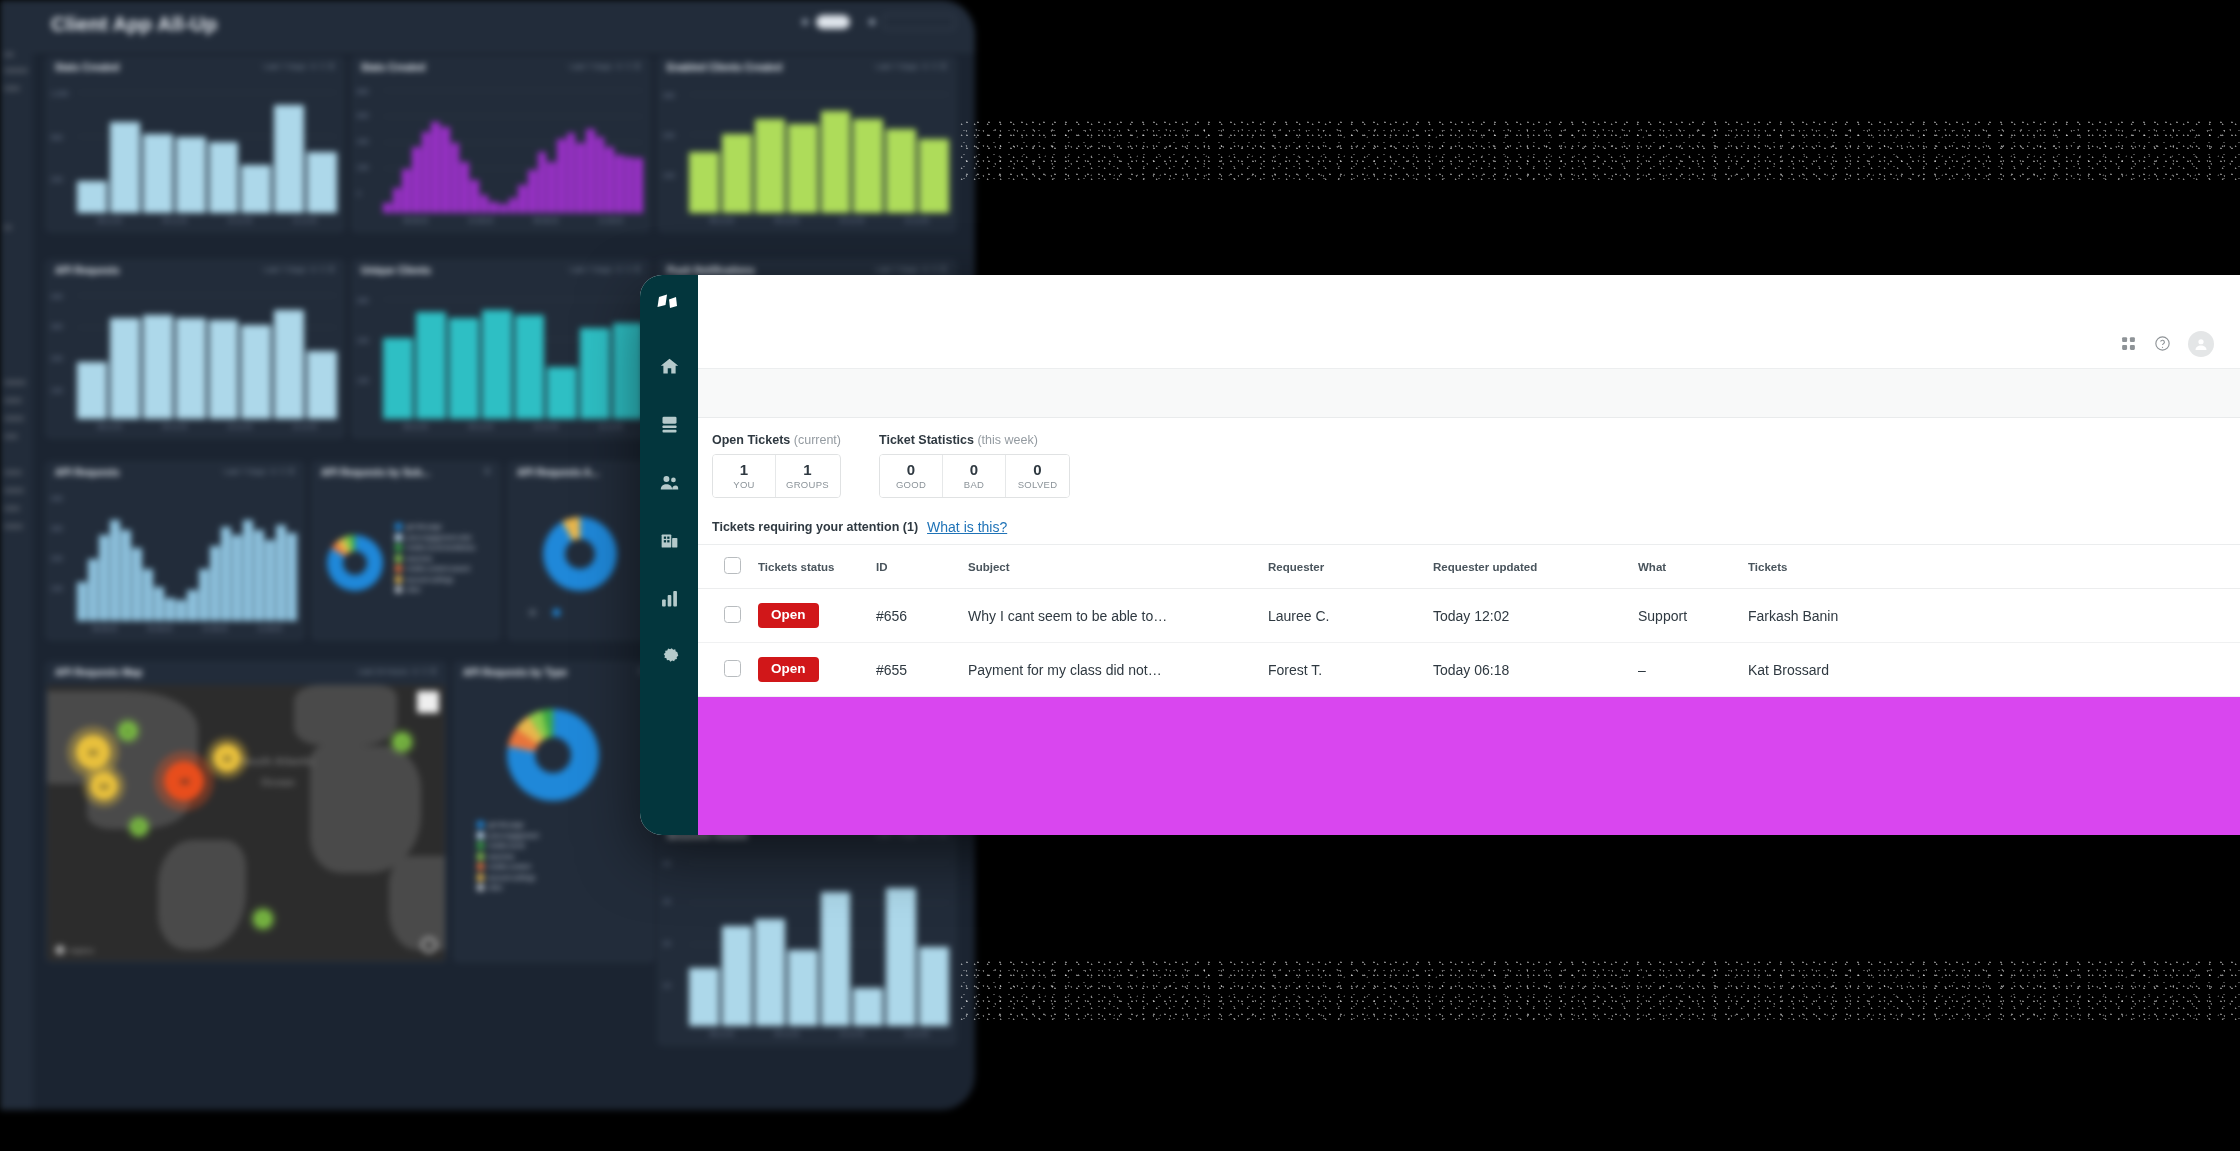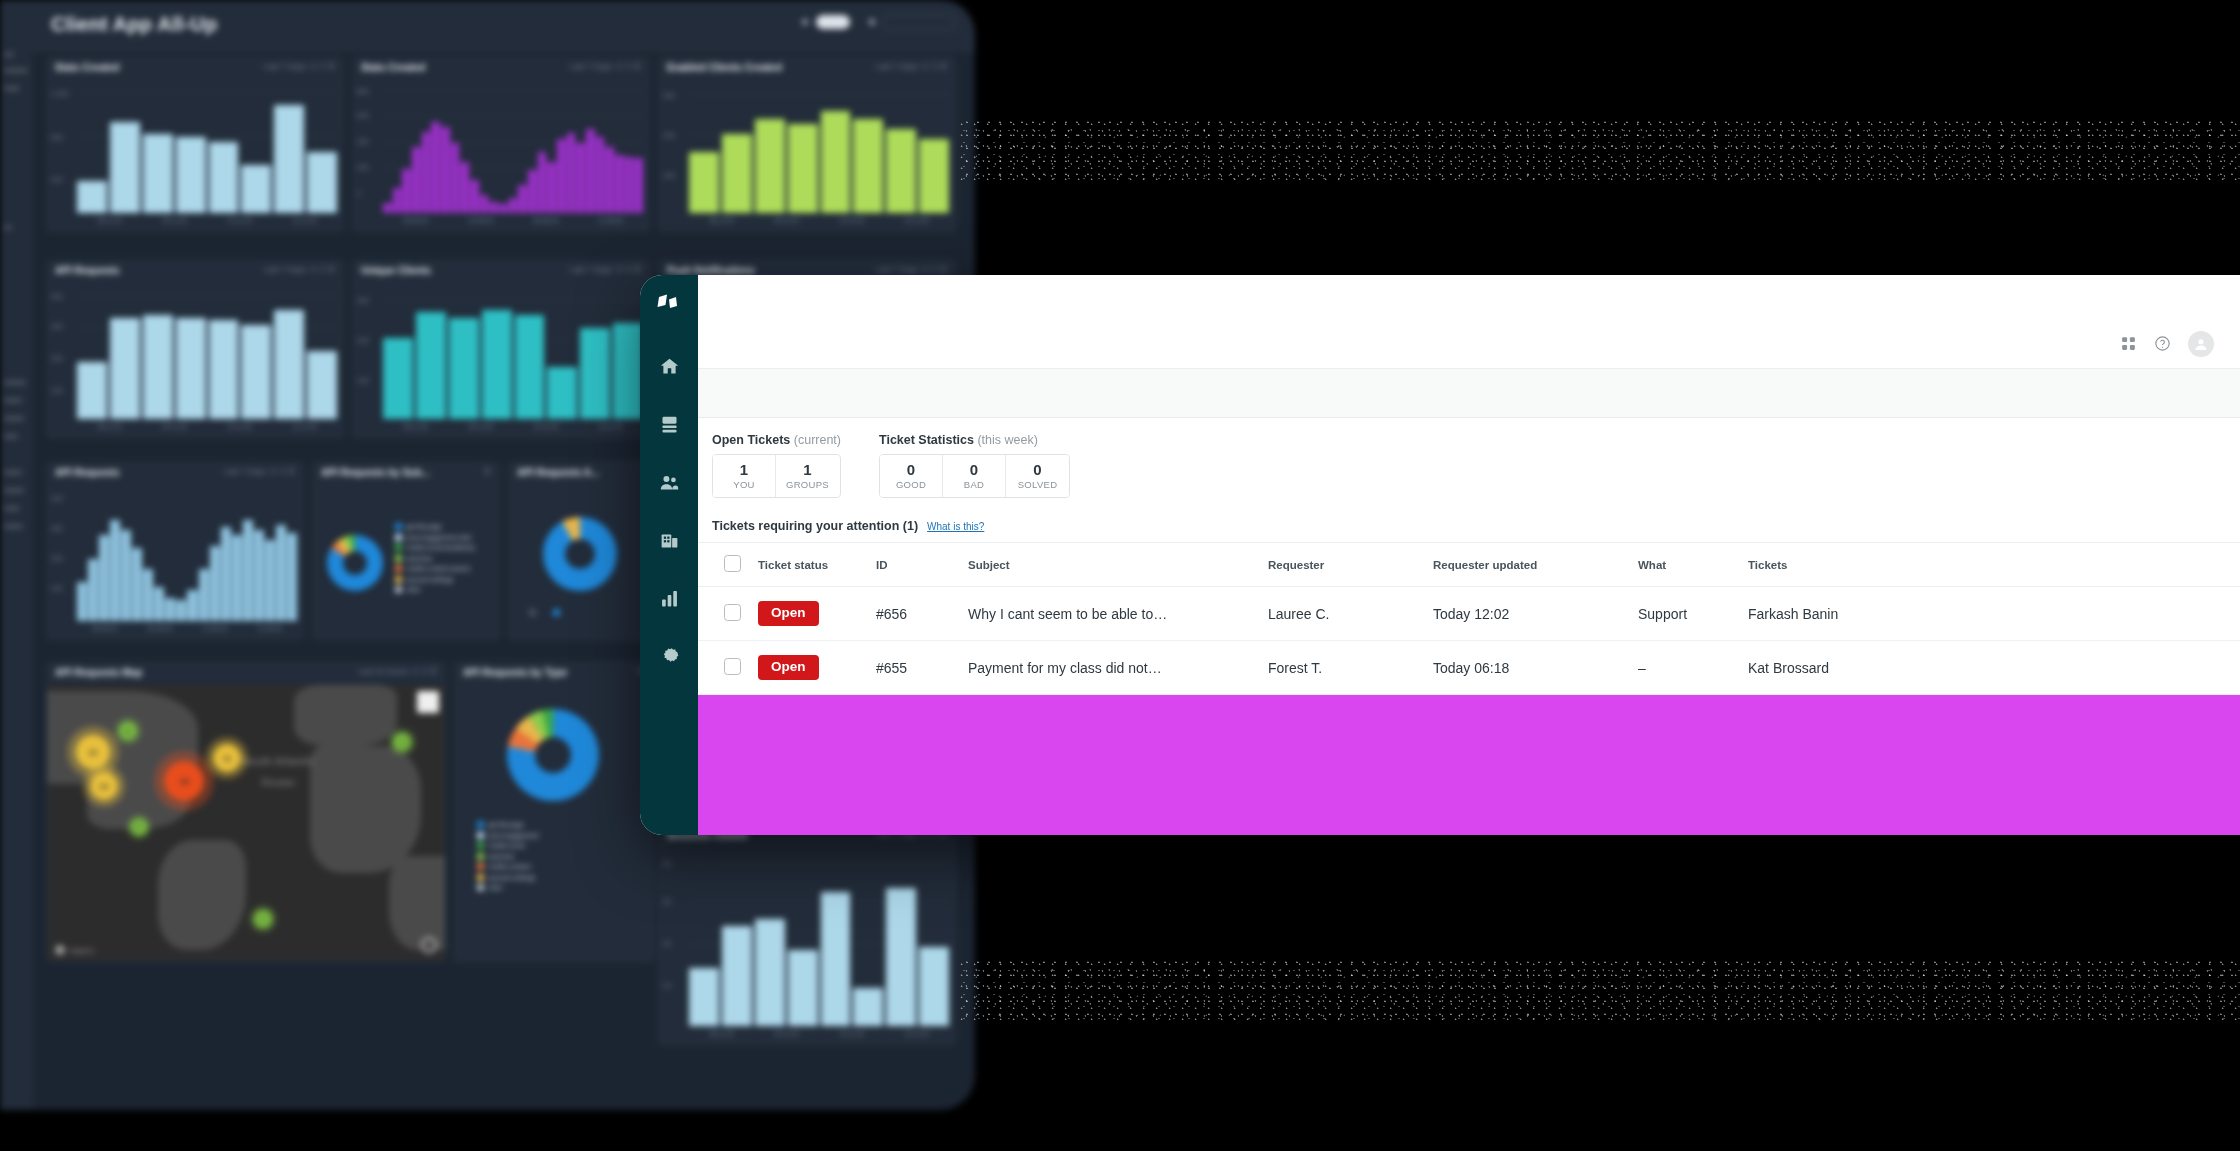--- a/index.html
+++ b/index.html
@@ -145,21 +145,21 @@
     width: 63px; padding: 6px 0 7px 0; text-align: center; background: #fff;
     border-right: 1px solid #e6e8e9; cursor: pointer;
   }
   .stat-box:last-child { border-right: none; }
   .stat-num { font-size: 15px; font-weight: bold; color: #2f3941; line-height: 1.15; }
   .stat-cap { font-size: 9.5px; color: #8b9399; letter-spacing: .3px; margin-top: 1px; }
 
   .attn { padding: 8px 0 9px 14px; display: flex; align-items: center; gap: 9px; background: #fff;
           border-bottom: 1px solid #ebedee; flex: 0 0 auto; }
   .attn-title { font-size: 12.5px; font-weight: bold; color: #2f3941; }
-  .attn-link { font-size: 10px; color: #1f73b7; text-decoration: underline; cursor: pointer; }
+  .attn-link { font-size: 14px; color: #1f73b7; text-decoration: underline; cursor: pointer; }
 
   table.tickets { width: 100%; border-collapse: collapse; table-layout: fixed; background:#fff; }
   table.tickets th {
     font-size: 11.5px; font-weight: bold; color: #49545c; text-align: left;
     padding: 12px 0 12px 0; border-bottom: 1px solid #ecedee; white-space: nowrap;
   }
   table.tickets td { font-size: 14px; color: #2f3941; padding: 14px 0; border-bottom: 1px solid #f0f1f2; }
   .c-check { width: 60px; padding-left: 26px !important; }
   .c-status { width: 118px; }
   .c-id { width: 92px; }
@@ -790,21 +790,21 @@
           <span class="attn-title">Tickets requiring your attention (1)</span>
           <span class="attn-link">What is this?</span>
         </div>
 
         <table class="tickets">
           <thead>
             <tr>
               <th class="c-check">
                 <span class="chk"></span>
               </th>
-              <th class="c-status">Ticket status</th>
+              <th class="c-status">Tickets status</th>
               <th class="c-id">ID</th>
               <th class="c-subject">Subject</th>
               <th class="c-req">Requester</th>
               <th class="c-upd">Requester updated</th>
               <th class="c-group">What</th>
               <th class="c-assignee">Tickets</th>
             </tr>
           </thead>
           <tbody>
 

